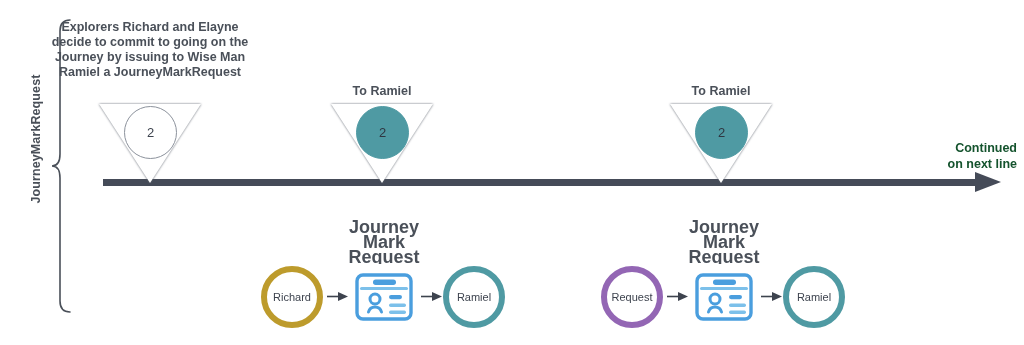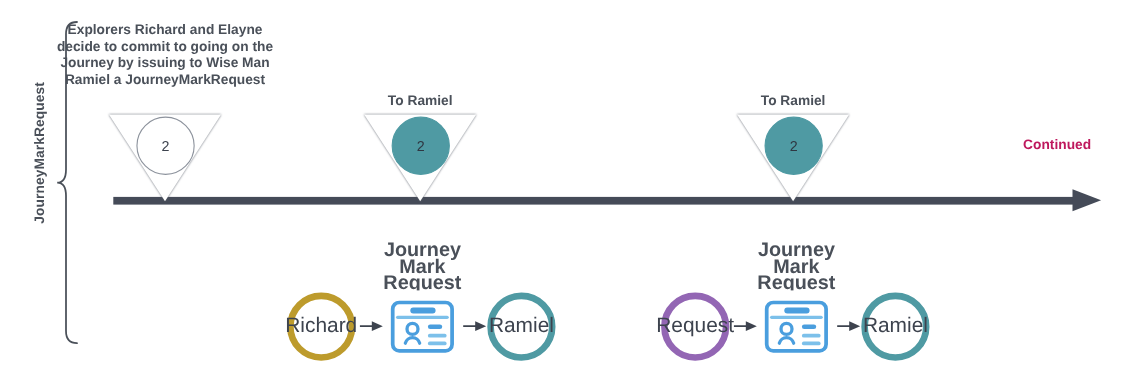--- a/index.html
+++ b/index.html
@@ -97,44 +97,44 @@
   }
   .ev-caption.tall {
     top: -84px;
     left: -55px;
     width: 212px;
   }
 
   
   #continued-note {
     left: 905px;
-    top: 123px;
+    top: 140px;
     width: 112px;
-    text-align: center;
+    text-align: right;
     font-size: 12.5px;
     font-weight: bold;
-    color: #be185d;
+    color: #14532d;
     line-height: 16px;
   }
 
   
   #phase-bracket { left: 48px; top: 18px; }
 
   
   .actor-node {
     position: absolute;
     top: 266px;
     width: 62px;
     height: 62px;
     border-radius: 50%;
     background: #ffffff;
     display: flex;
     align-items: center;
     justify-content: center;
-    font-size: 19px;
+    font-size: 11px;
     color: #3d434e;
     box-sizing: border-box;
   }
   .doc-card {
     position: absolute;
     top: 264px;
     width: 66px;
     height: 66px;
     background: #ffffff;
   }
@@ -159,20 +159,21 @@
 
   <svg class="abs" id="phase-bracket" width="26" height="296">
     <path d="M 22 2 Q 12 2 12 13 L 12 136 Q 12 148 4 148 Q 12 148 12 160 L 12 283 Q 12 294 22 294" fill="none" stroke="#4a5059" stroke-width="1.6" stroke-linecap="round"></path>
   </svg>
 
   <div class="abs" id="timeline-bar"></div>
   <div class="abs" id="timeline-arrowhead"></div>
 
   <div class="abs" id="continued-note">
     <div>Continued</div>
+    <div>on next line</div>
   </div>
 
   <div class="abs event-marker" style="left:99px;">
     <div class="ev-caption tall">Explorers Richard and Elayne decide to commit to going on the Journey by issuing to Wise Man Ramiel a JourneyMarkRequest</div>
     <div class="ev-tri"></div>
     <div class="ev-circle hollow">2</div>
   </div>
 
   <div class="abs event-marker" style="left:331px;">
     <div class="ev-caption">To Ramiel</div>

